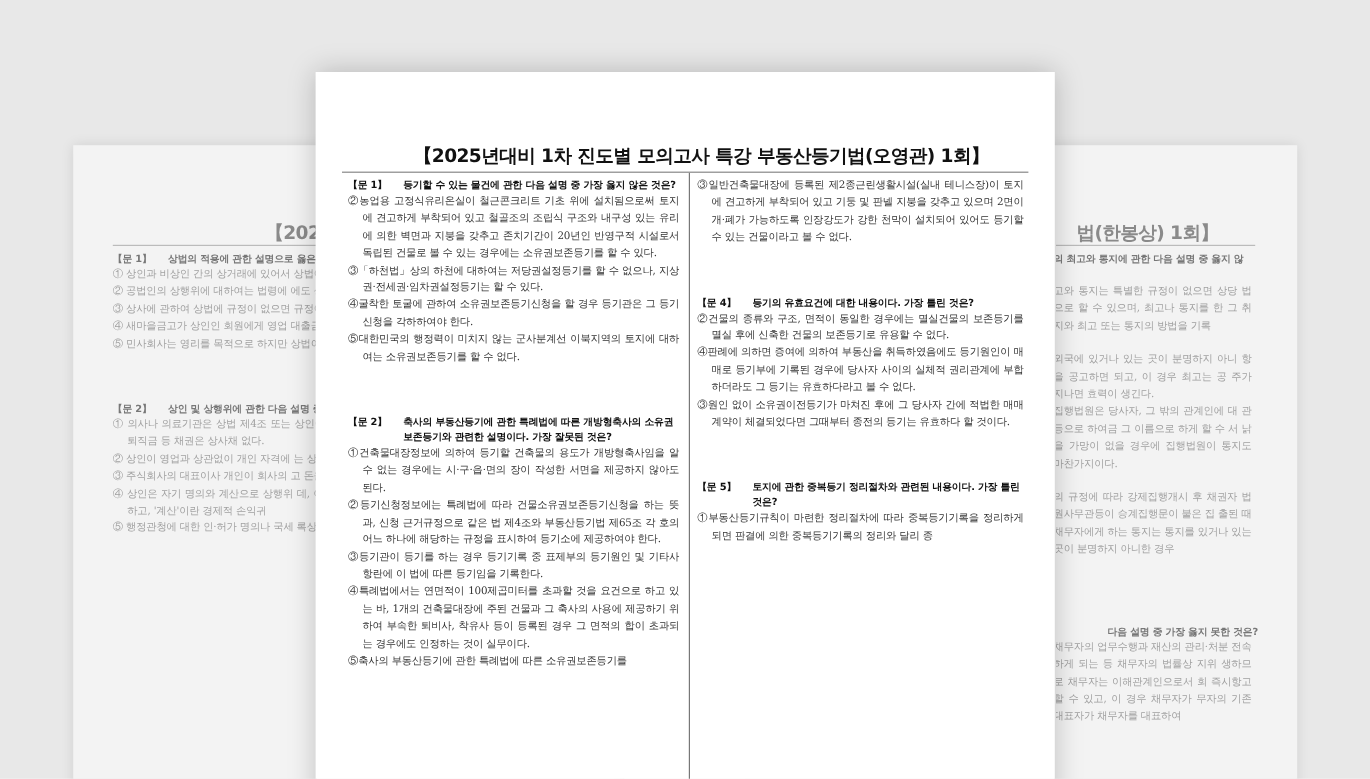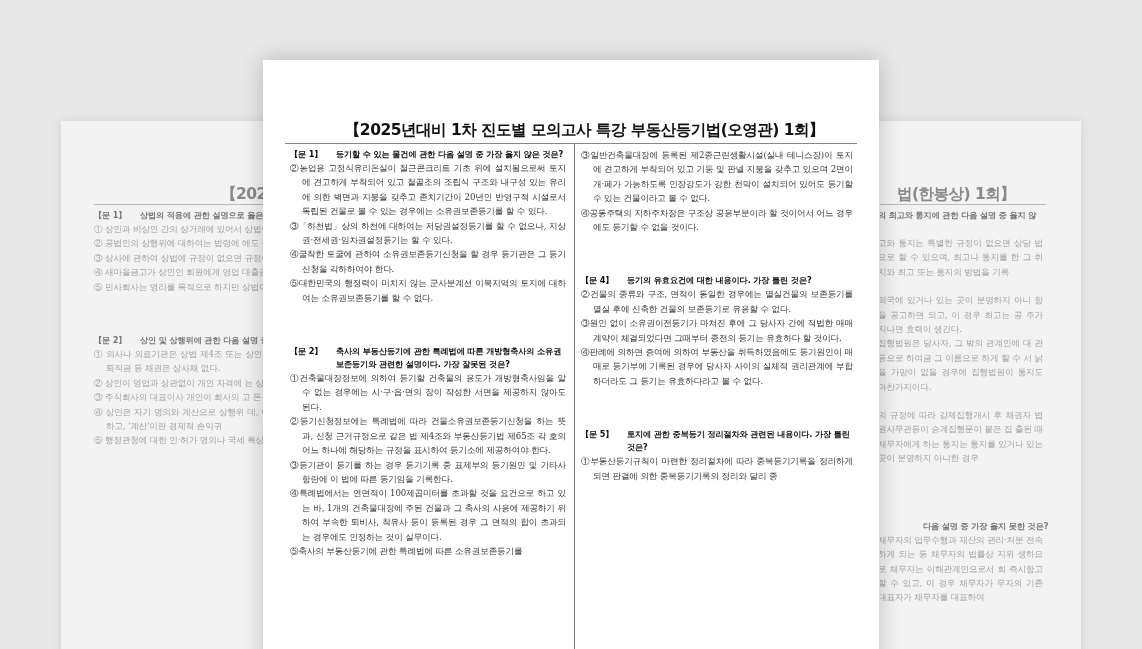--- a/index.html
+++ b/index.html
@@ -90,23 +90,22 @@
     <div class="q-head"><span class="q-num">【문 2】</span><span>축사의 부동산등기에 관한 특례법에 따른 개방형축사의 소유권보존등기와 관련한 설명이다. 가장 잘못된 것은?</span></div>
     <div class="opt">①건축물대장정보에 의하여 등기할 건축물의 용도가 개방형축사임을 알 수 없는 경우에는 시·구·읍·면의 장이 작성한 서면을 제공하지 않아도 된다.</div>
     <div class="opt">②등기신청정보에는 특례법에 따라 건물소유권보존등기신청을 하는 뜻과, 신청 근거규정으로 같은 법 제4조와 부동산등기법 제65조 각 호의 어느 하나에 해당하는 규정을 표시하여 등기소에 제공하여야 한다.</div>
     <div class="opt">③등기관이 등기를 하는 경우 등기기록 중 표제부의 등기원인 및 기타사항란에 이 법에 따른 등기임을 기록한다.</div>
     <div class="opt">④특례법에서는 연면적이 100제곱미터를 초과할 것을 요건으로 하고 있는 바, 1개의 건축물대장에 주된 건물과 그 축사의 사용에 제공하기 위하여 부속한 퇴비사, 착유사 등이 등록된 경우 그 면적의 합이 초과되는 경우에도 인정하는 것이 실무이다.</div>
     <div class="opt">⑤축사의 부동산등기에 관한 특례법에 따른 소유권보존등기를</div>
   </div>
 
   <div class="col" id="col-main-right">
     <div class="opt">③일반건축물대장에 등록된 제2종근린생활시설(실내 테니스장)이 토지에 견고하게 부착되어 있고 기둥 및 판넬 지붕을 갖추고 있으며 2면이 개·폐가 가능하도록 인장강도가 강한 천막이 설치되어 있어도 등기할 수 있는 건물이라고 볼 수 없다.</div>
-    <div class="opt">④공동주택의 지하주차장은 구조상 공용부분이라 할 것이어서 어느 경우에도 등기할 수 없을 것이다.</div>
     <div class="gap-l"></div>
     <div class="q-head"><span class="q-num">【문 4】</span><span>등기의 유효요건에 대한 내용이다. 가장 틀린 것은?</span></div>
     <div class="opt">②건물의 종류와 구조, 면적이 동일한 경우에는 멸실건물의 보존등기를 멸실 후에 신축한 건물의 보존등기로 유용할 수 없다.</div>
+    <div class="opt">④판례에 의하면 증여에 의하여 부동산을 취득하였음에도 등기원인이 매매로 등기부에 기록된 경우에 당사자 사이의 실체적 권리관계에 부합하더라도 그 등기는 유효하다라고 볼 수 없다.</div>
     <div class="opt">③원인 없이 소유권이전등기가 마쳐진 후에 그 당사자 간에 적법한 매매계약이 체결되었다면 그때부터 종전의 등기는 유효하다 할 것이다.</div>
-    <div class="opt">④판례에 의하면 증여에 의하여 부동산을 취득하였음에도 등기원인이 매매로 등기부에 기록된 경우에 당사자 사이의 실체적 권리관계에 부합하더라도 그 등기는 유효하다라고 볼 수 없다.</div>
     <div class="gap-l"></div>
     <div class="q-head"><span class="q-num">【문 5】</span><span>토지에 관한 중복등기 정리절차와 관련된 내용이다. 가장 틀린 것은?</span></div>
     <div class="opt">①부동산등기규칙이 마련한 정리절차에 따라 중복등기기록을 정리하게 되면 판결에 의한 중복등기기록의 정리와 달리 종</div>
   </div>
 </div>
 
 </body></html>

